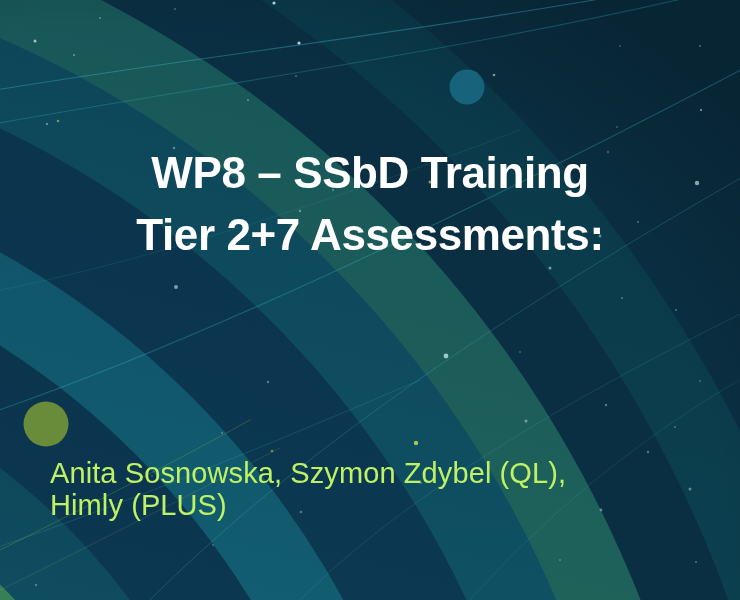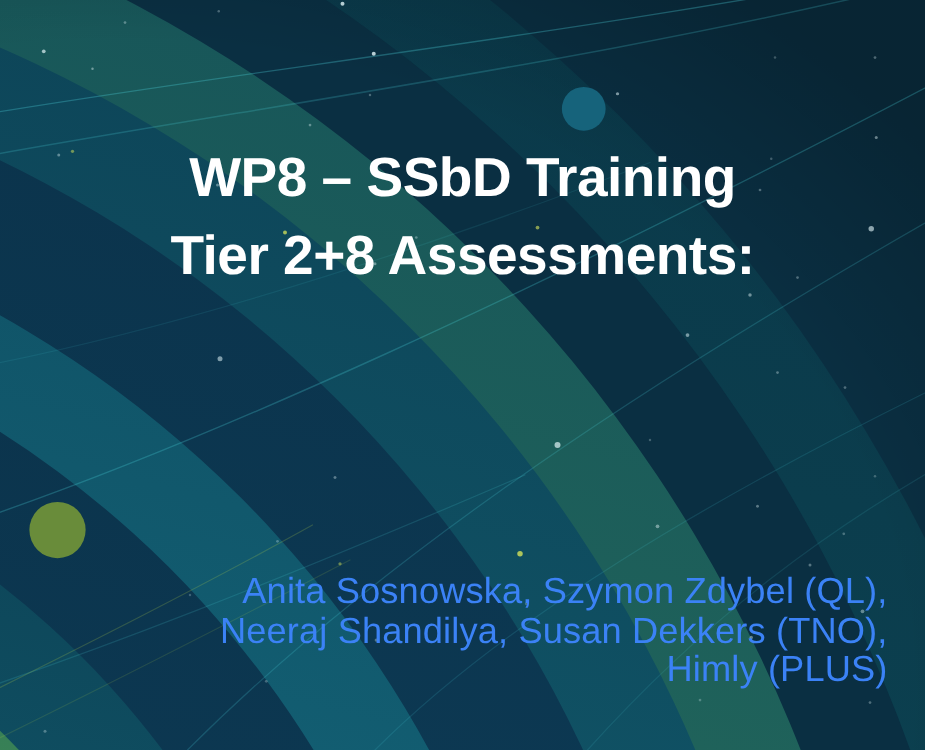--- a/index.html
+++ b/index.html
@@ -24,21 +24,21 @@
   }
   #content {
     position: absolute;
     left: 0; top: 0;
     width: 740px;
     height: 600px;
   }
   #title-block {
     position: absolute;
     left: 0;
-    top: 112px;
+    top: 142px;
     width: 740px;
     text-align: center;
   }
   .title-line {
     display: block;
     color: #ffffff;
     font-weight: 700;
     font-size: 44px;
     line-height: 62px;
     letter-spacing: -0.4px;
@@ -46,27 +46,26 @@
   }
   #authors-block {
     position: absolute;
     left: 50px;
     top: 458px;
     width: 660px;
     text-align: left;
   }
   .author-line {
     display: block;
-    color: #3b82f6;
+    color: #bef264;
     font-weight: 400;
     font-size: 29px;
     line-height: 31.5px;
     letter-spacing: 0.1px;
     white-space: nowrap;
-    text-align: right;
   }
 </style>
 </head>
 <body>
 
 <div id="slide">
 
   <svg id="bg-svg" viewBox="0 0 740 600" preserveAspectRatio="none" aria-hidden="true">
     <defs>
       <clipPath id="slideClip">
@@ -201,23 +200,22 @@
         <circle cx="58" cy="121" r="1.3" opacity="0.55"></circle>
         <circle cx="272" cy="451" r="1.3" opacity="0.50"></circle>
       </g>
     </g>
   </svg>
 
   <div id="content">
 
     <div id="title-block">
       <span class="title-line">WP8 – SSbD Training</span>
-      <span class="title-line">Tier 2+8 Assessments:</span>
+      <span class="title-line">Tier 2+7 Assessments:</span>
     </div>
 
     <div id="authors-block">
       <span class="author-line">Anita Sosnowska, Szymon Zdybel (QL),</span>
-      <span class="author-line">Neeraj Shandilya, Susan Dekkers (TNO),</span>
       <span class="author-line">Himly (PLUS)</span>
     </div>
 
   </div>
 </div>
 
 </body></html>

